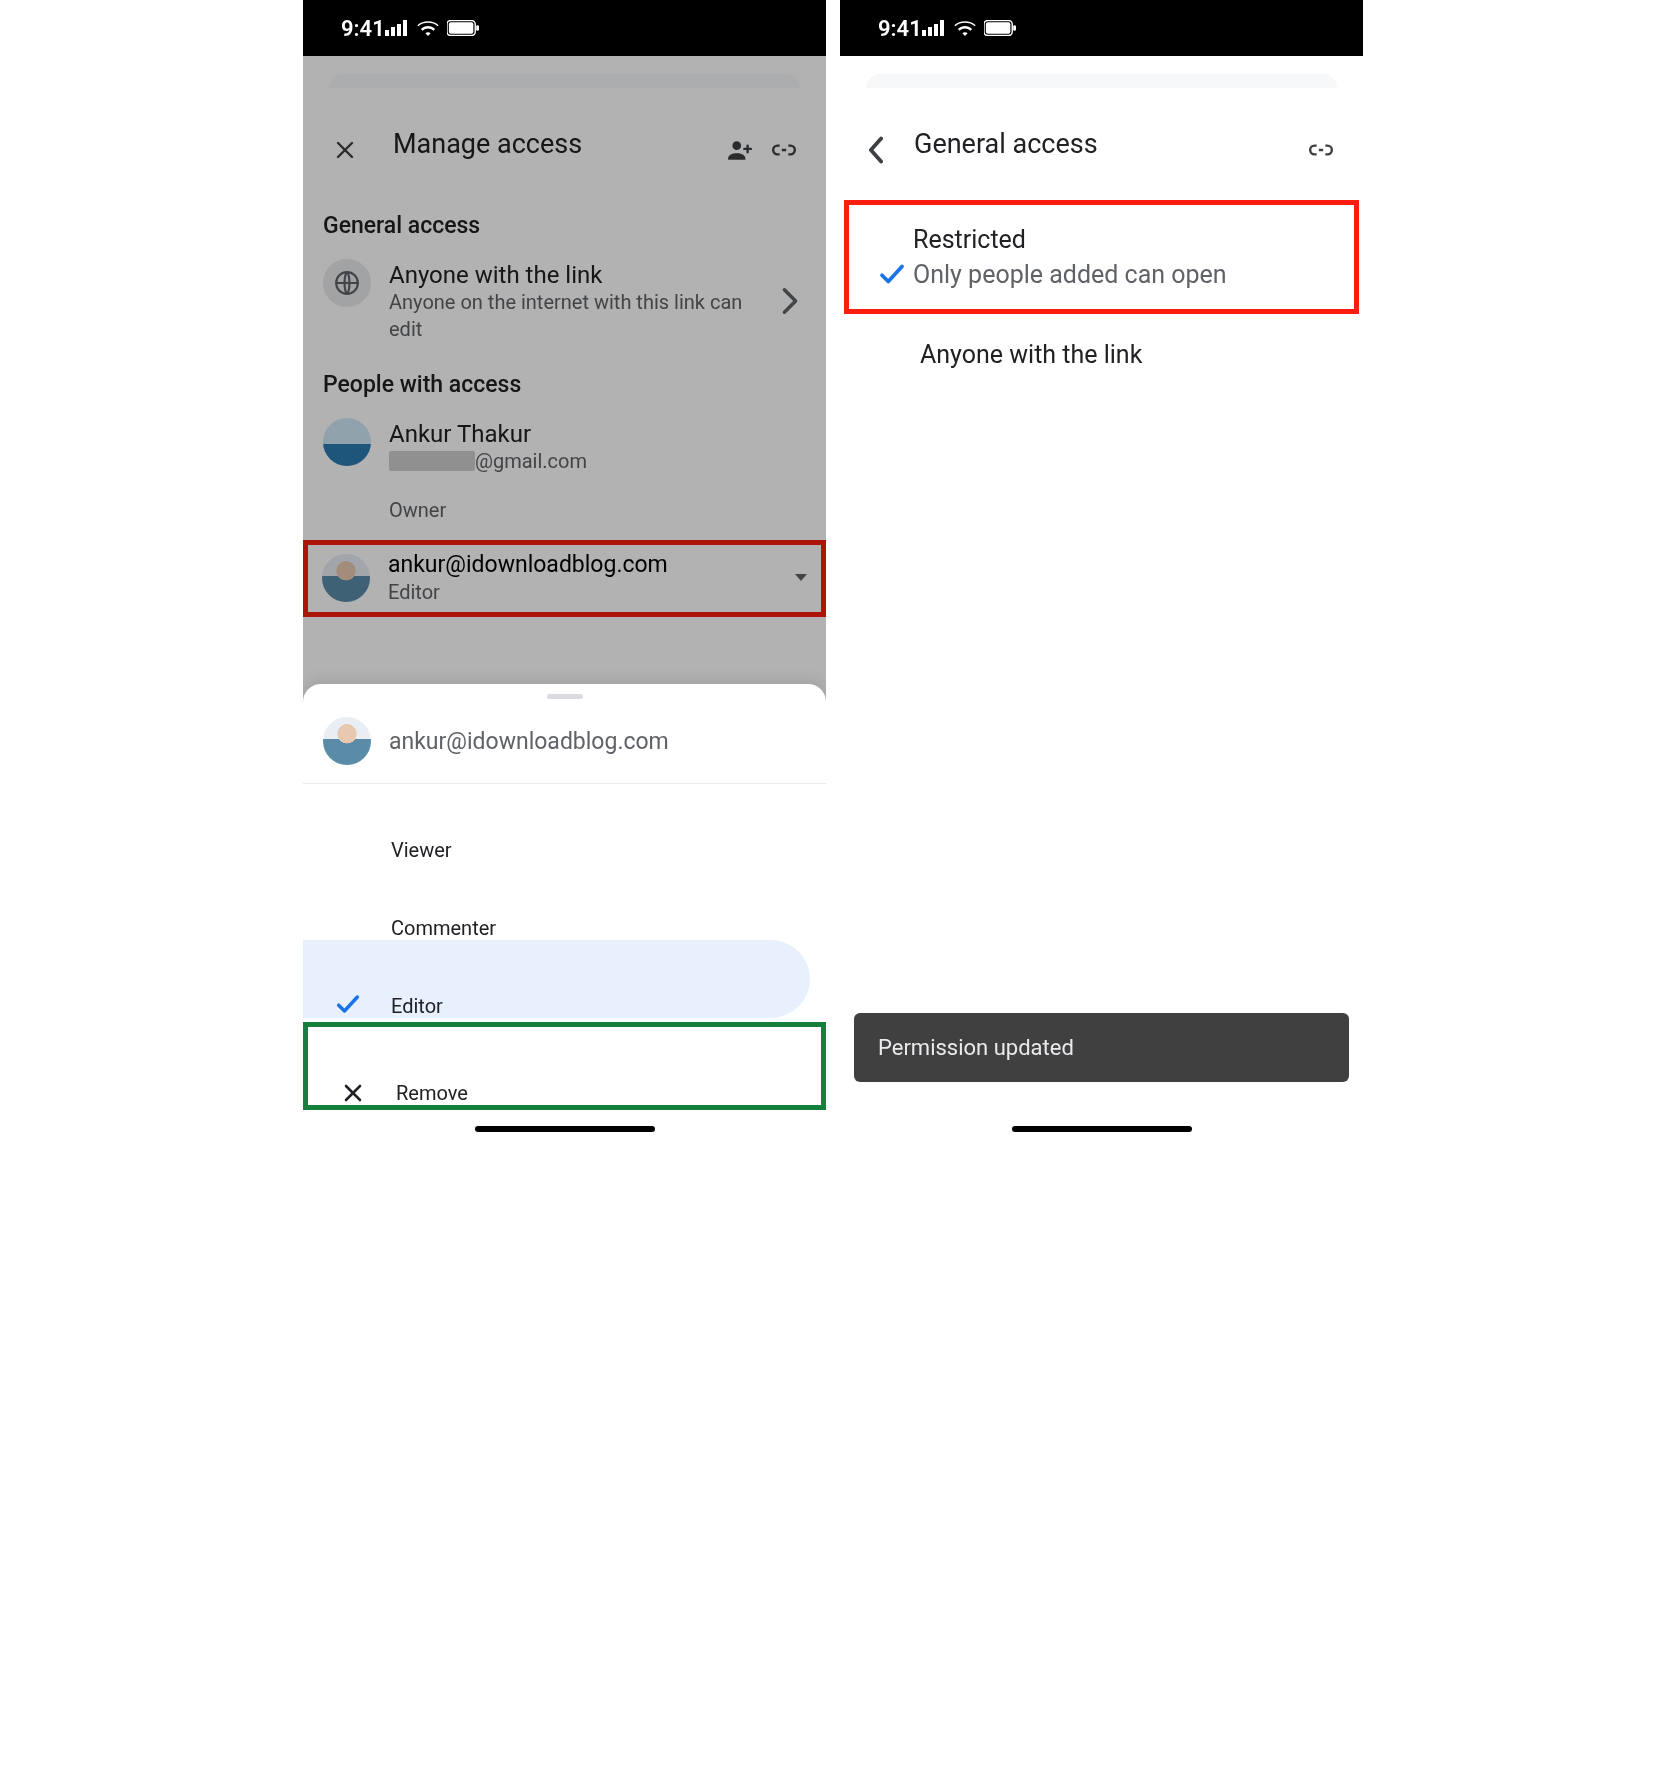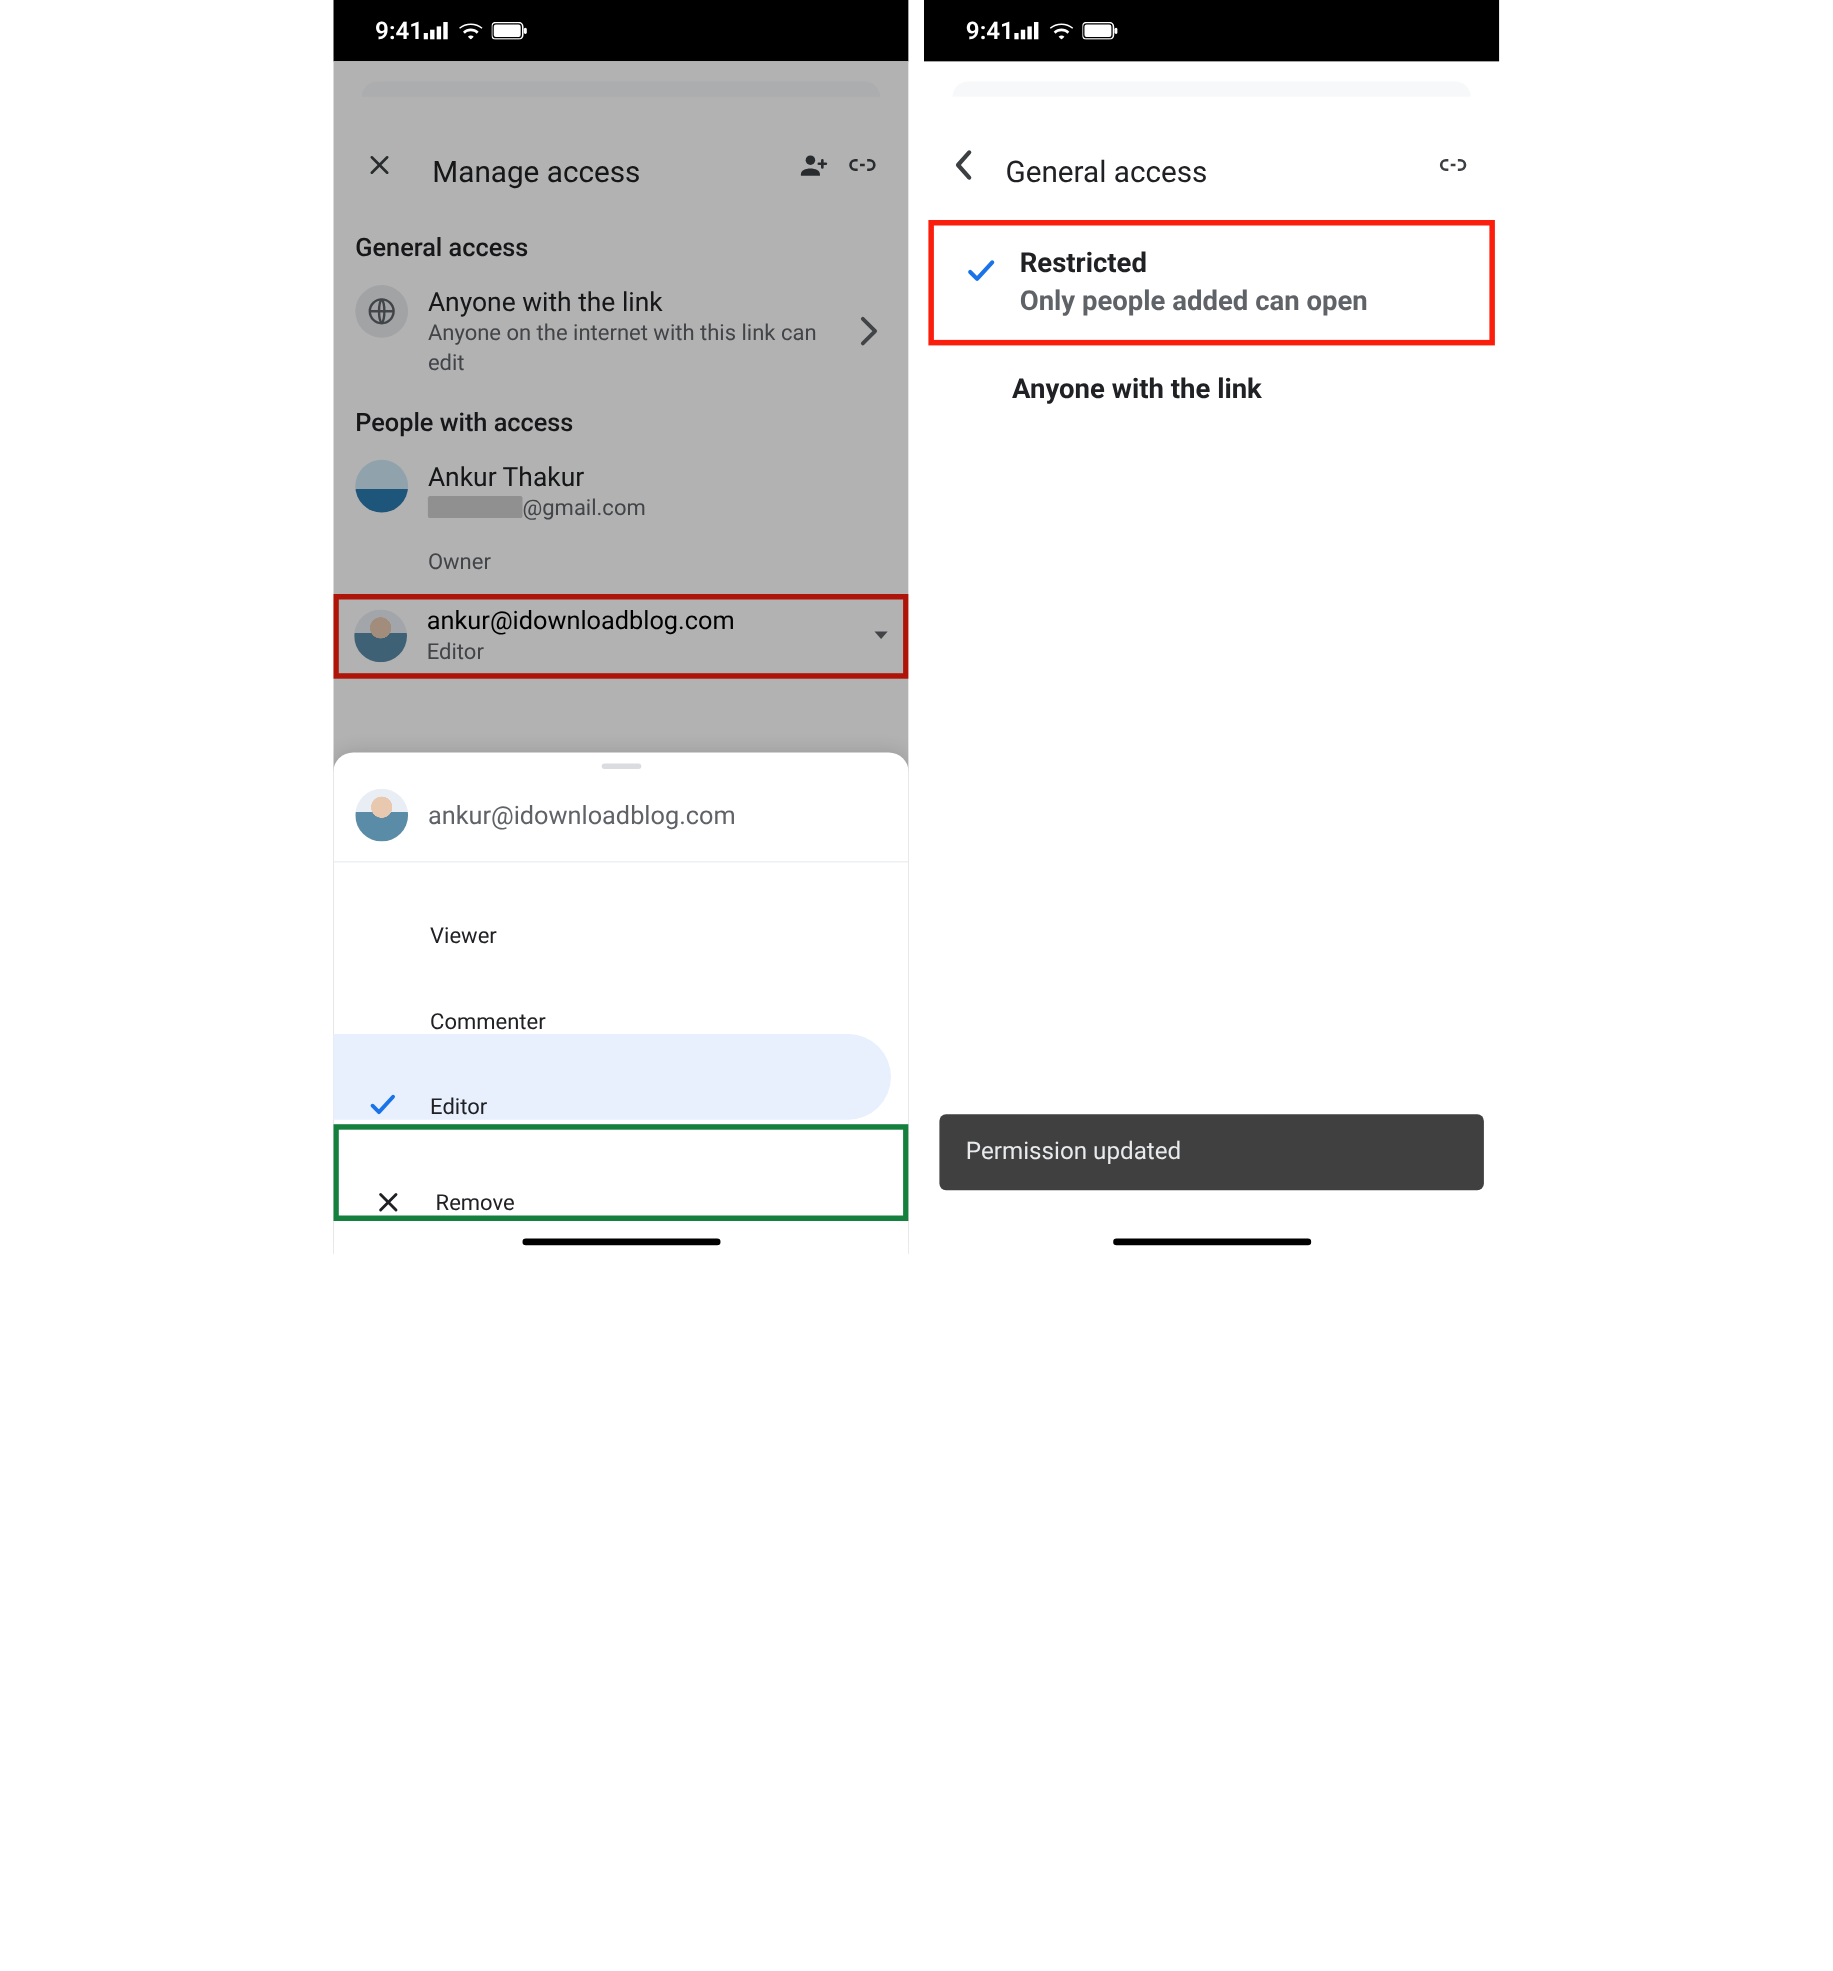--- a/index.html
+++ b/index.html
@@ -53,21 +53,21 @@
     position:absolute; inset:0;
     background: rgba(0,0,0,0.30);
   }
   .sheet-tab {
     height: 14px;
     margin: 0 26px;
     background: #f7f8f9;
     border-radius: 14px 14px 0 0;
   }
   .header-row {
-    display:flex; align-items:flex-end;
+    display:flex; align-items:flex-start;
     padding: 40px 20px 36px 20px;
   }
   .header-row .title {
     flex:1;
     font-size:27px;
     color:#202124;
     font-weight:400;
     padding-left:26px;
   }
   .icon-btn {
@@ -190,24 +190,22 @@
   .r-body {
     position:relative;
     height: calc(100% - 56px);
     background:#fff;
   }
   .r-restricted {
     border:5px solid #fb1e0c;
     margin: 0 4px;
   }
   .r-row {
-    display:flex; align-items:flex-start;
+    display:flex; align-items:flex-end;
     padding: 20px 22px;
-    gap:14px;
-    font-weight:bold;
   }
   .r-row .lead {
     width:42px; display:flex; justify-content:center; align-items:flex-start;
     color:#1a73e8;
     padding-top:6px;
   }
   .r-row .body .l1 { font-size:25px; color:#202124; }
   .r-row .body .l2 { font-size:25px; color:#5f6368; margin-top:6px; }
   .r-row.plain { padding: 26px 22px 26px 80px; }
   .toast {

